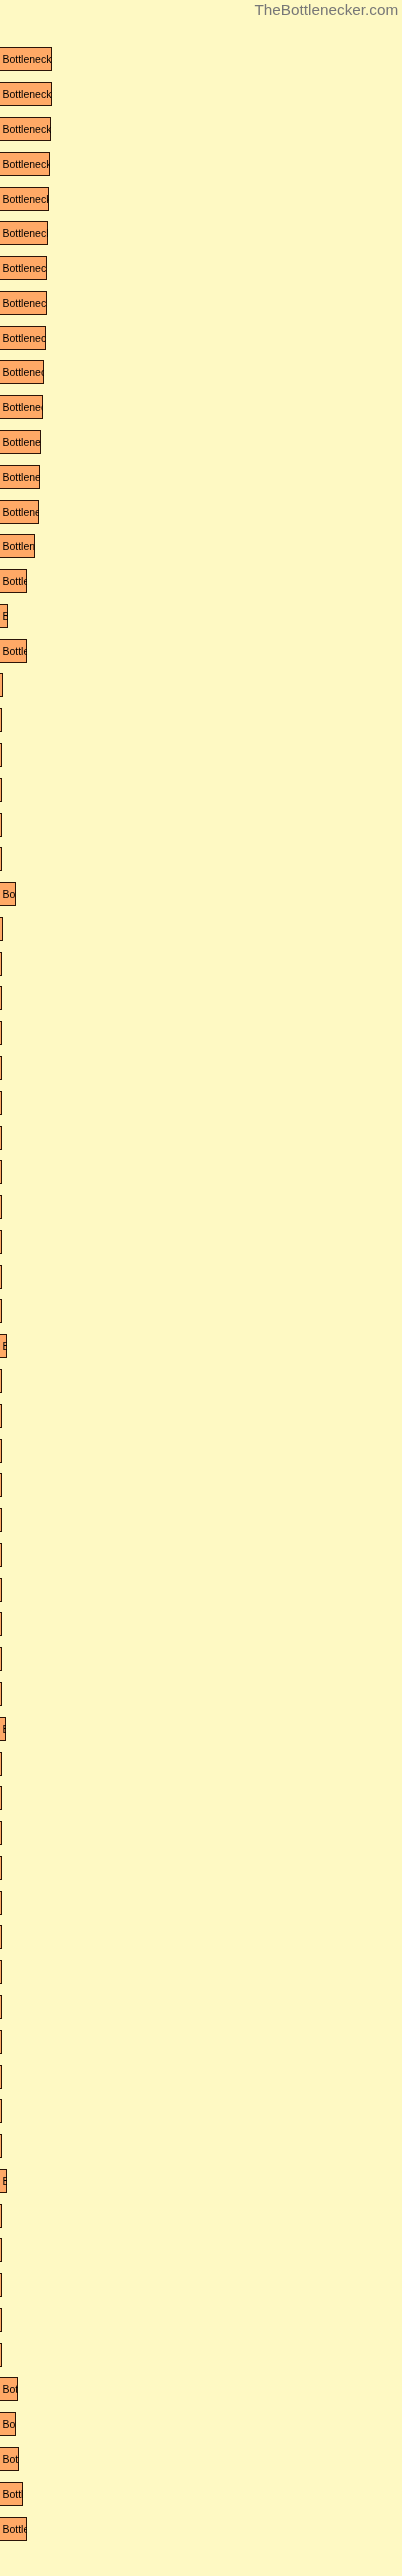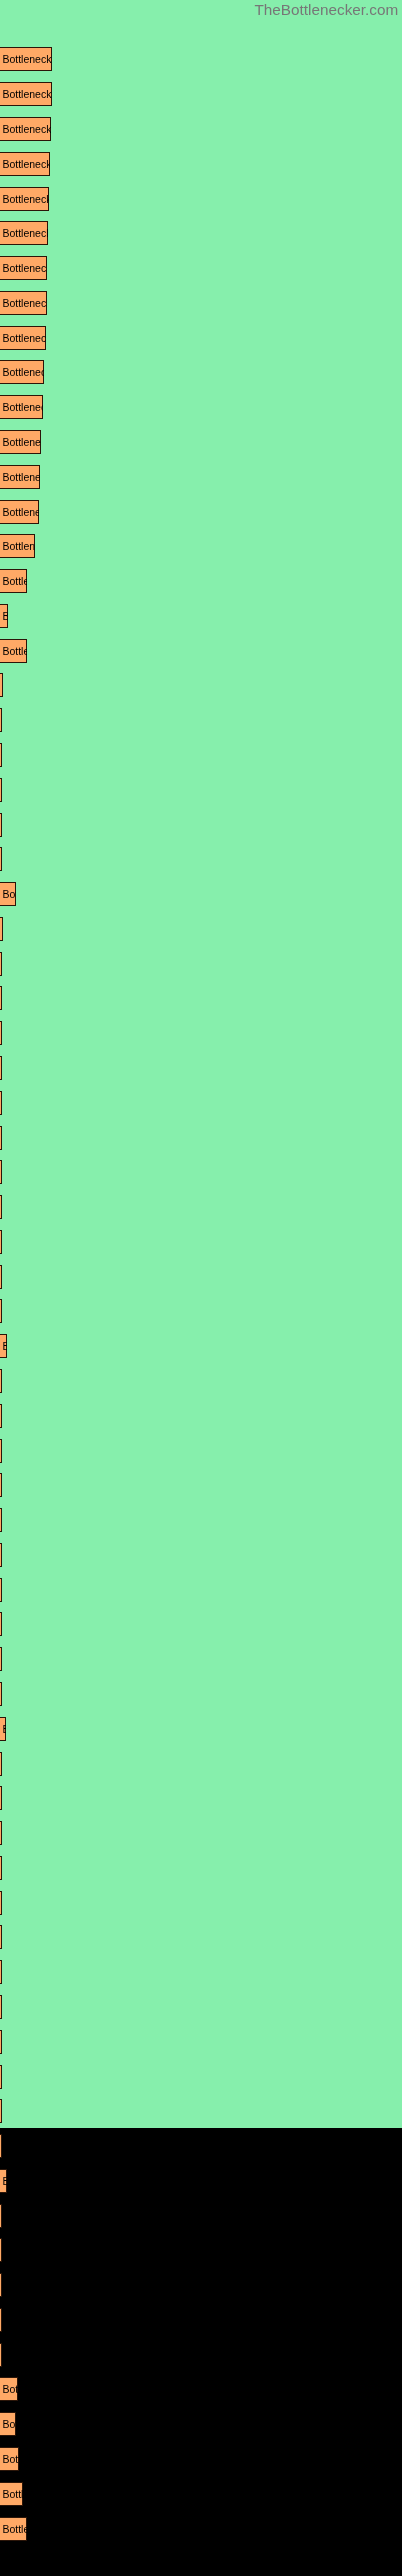--- a/index.html
+++ b/index.html
@@ -11,22 +11,22 @@
     width: 403px;
     height: 2576px;
     position: relative;
     font-family: "Liberation Sans", sans-serif;
     overflow: hidden;
   }
   #chart-root {
     position: absolute;
     left: 0; top: 0;
     width: 403px;
-    height: 2128px;
-    background: #86efac;
+    height: 2576px;
+    background: #fef9c3;
   }
   #watermark {
     position: absolute;
     top: 0.8px;
     right: 4.8px;
     color: #777777;
     font-size: 15.3px;
     font-family: "Liberation Sans", sans-serif;
     letter-spacing: 0px;
     white-space: nowrap;

